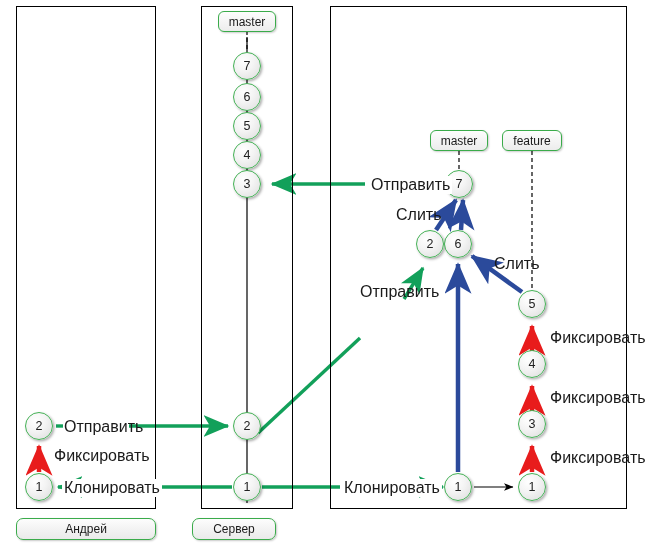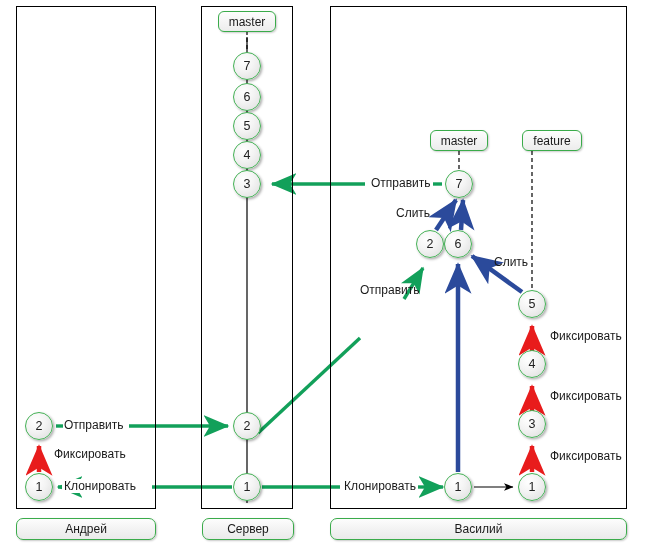--- a/index.html
+++ b/index.html
@@ -76,21 +76,21 @@
     justify-content: center;
     font-size: 12.5px;
     color: #222222;
     box-shadow: 1.5px 1.5px 2.5px rgba(0,0,0,0.3);
     z-index: 5;
   }
 
   
   .edge-label {
     position: absolute;
-    font-size: 12px;
+    font-size: 16px;
     color: #1a1a1a;
     white-space: nowrap;
     z-index: 6;
   }
   .edge-label.on-white {
     background: #ffffff;
     padding: 0 2px;
   }
 </style>
 </head>
@@ -186,21 +186,21 @@
   </svg>
 
   <div class="panel" style="left:16px; top:6px; width:140px; height:503px;"></div>
   <div class="panel" style="left:201px; top:6px; width:92px; height:503px;"></div>
   <div class="panel" style="left:330px; top:6px; width:297px; height:503px;"></div>
 
   <div class="branch-tag" style="left:218px; top:11px; width:58px;">master</div>
 
   <div class="branch-tag" style="left:430px; top:130px; width:58px;">master</div>
 
-  <div class="branch-tag" style="left:502px; top:130px; width:60px;margin-left:20px;">feature</div>
+  <div class="branch-tag" style="left:502px; top:130px; width:60px;">feature</div>
 
   <div class="commit" style="left:233px; top:52px;">7</div>
   <div class="commit" style="left:233px; top:83px;">6</div>
   <div class="commit" style="left:233px; top:112px;">5</div>
   <div class="commit" style="left:233px; top:141px;">4</div>
   <div class="commit" style="left:233px; top:170px;">3</div>
   <div class="commit" style="left:233px; top:412px;">2</div>
   <div class="commit" style="left:233px; top:473px;">1</div>
 
   <div class="commit" style="left:25px; top:412px;">2</div>
@@ -232,17 +232,16 @@
   <div class="edge-label" style="left:494px; top:255px;">Слить</div>
 
   <div class="edge-label" style="left:550px; top:329px;">Фиксировать</div>
 
   <div class="edge-label" style="left:550px; top:389px;">Фиксировать</div>
 
   <div class="edge-label" style="left:550px; top:449px;">Фиксировать</div>
 
   <div class="actor-caption" style="left:16px; top:518px; width:140px; height:22px;">Андрей</div>
 
-  <div class="actor-caption" style="left:202px; top:518px; width:92px; height:22px;">Сервер</div>
-
-  <div class="actor-caption" style="left:330px; top:518px; width:297px; height:22px;">Василий</div>
+  <div class="actor-caption" style="left:192px; top:518px; width:84px; height:22px;">Сервер</div>
+
 
 </div>
 
 </body></html>

